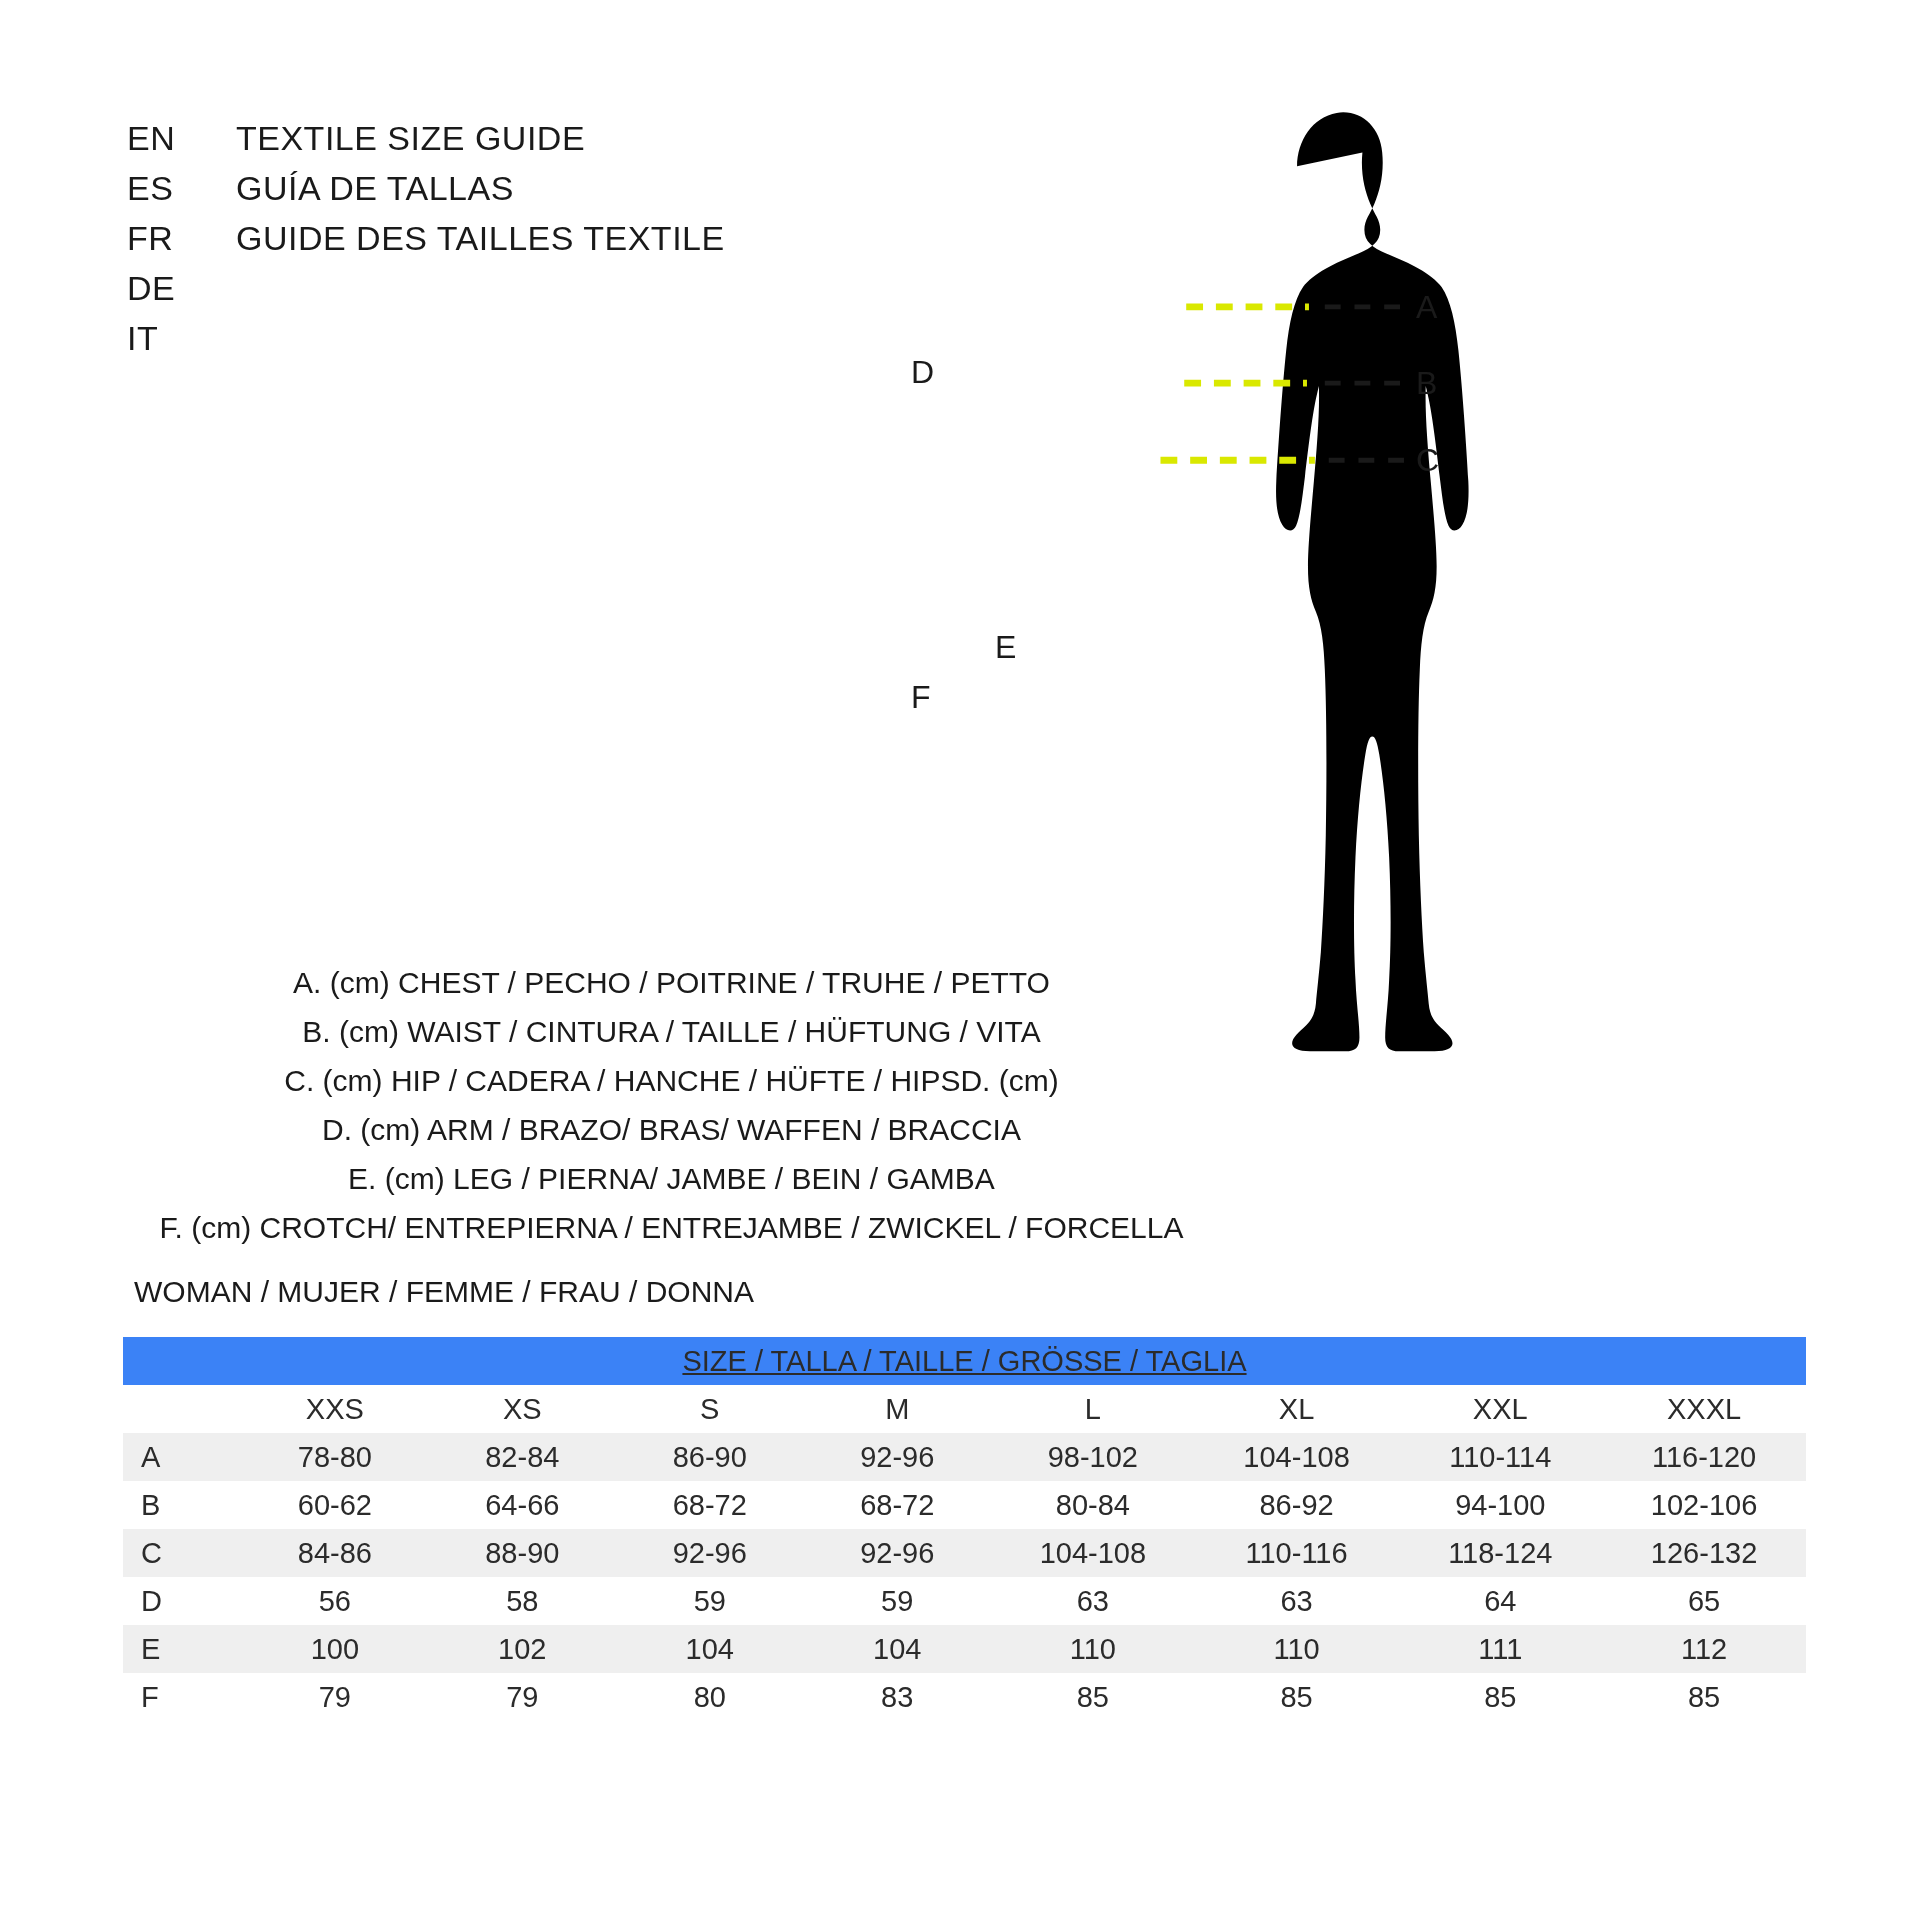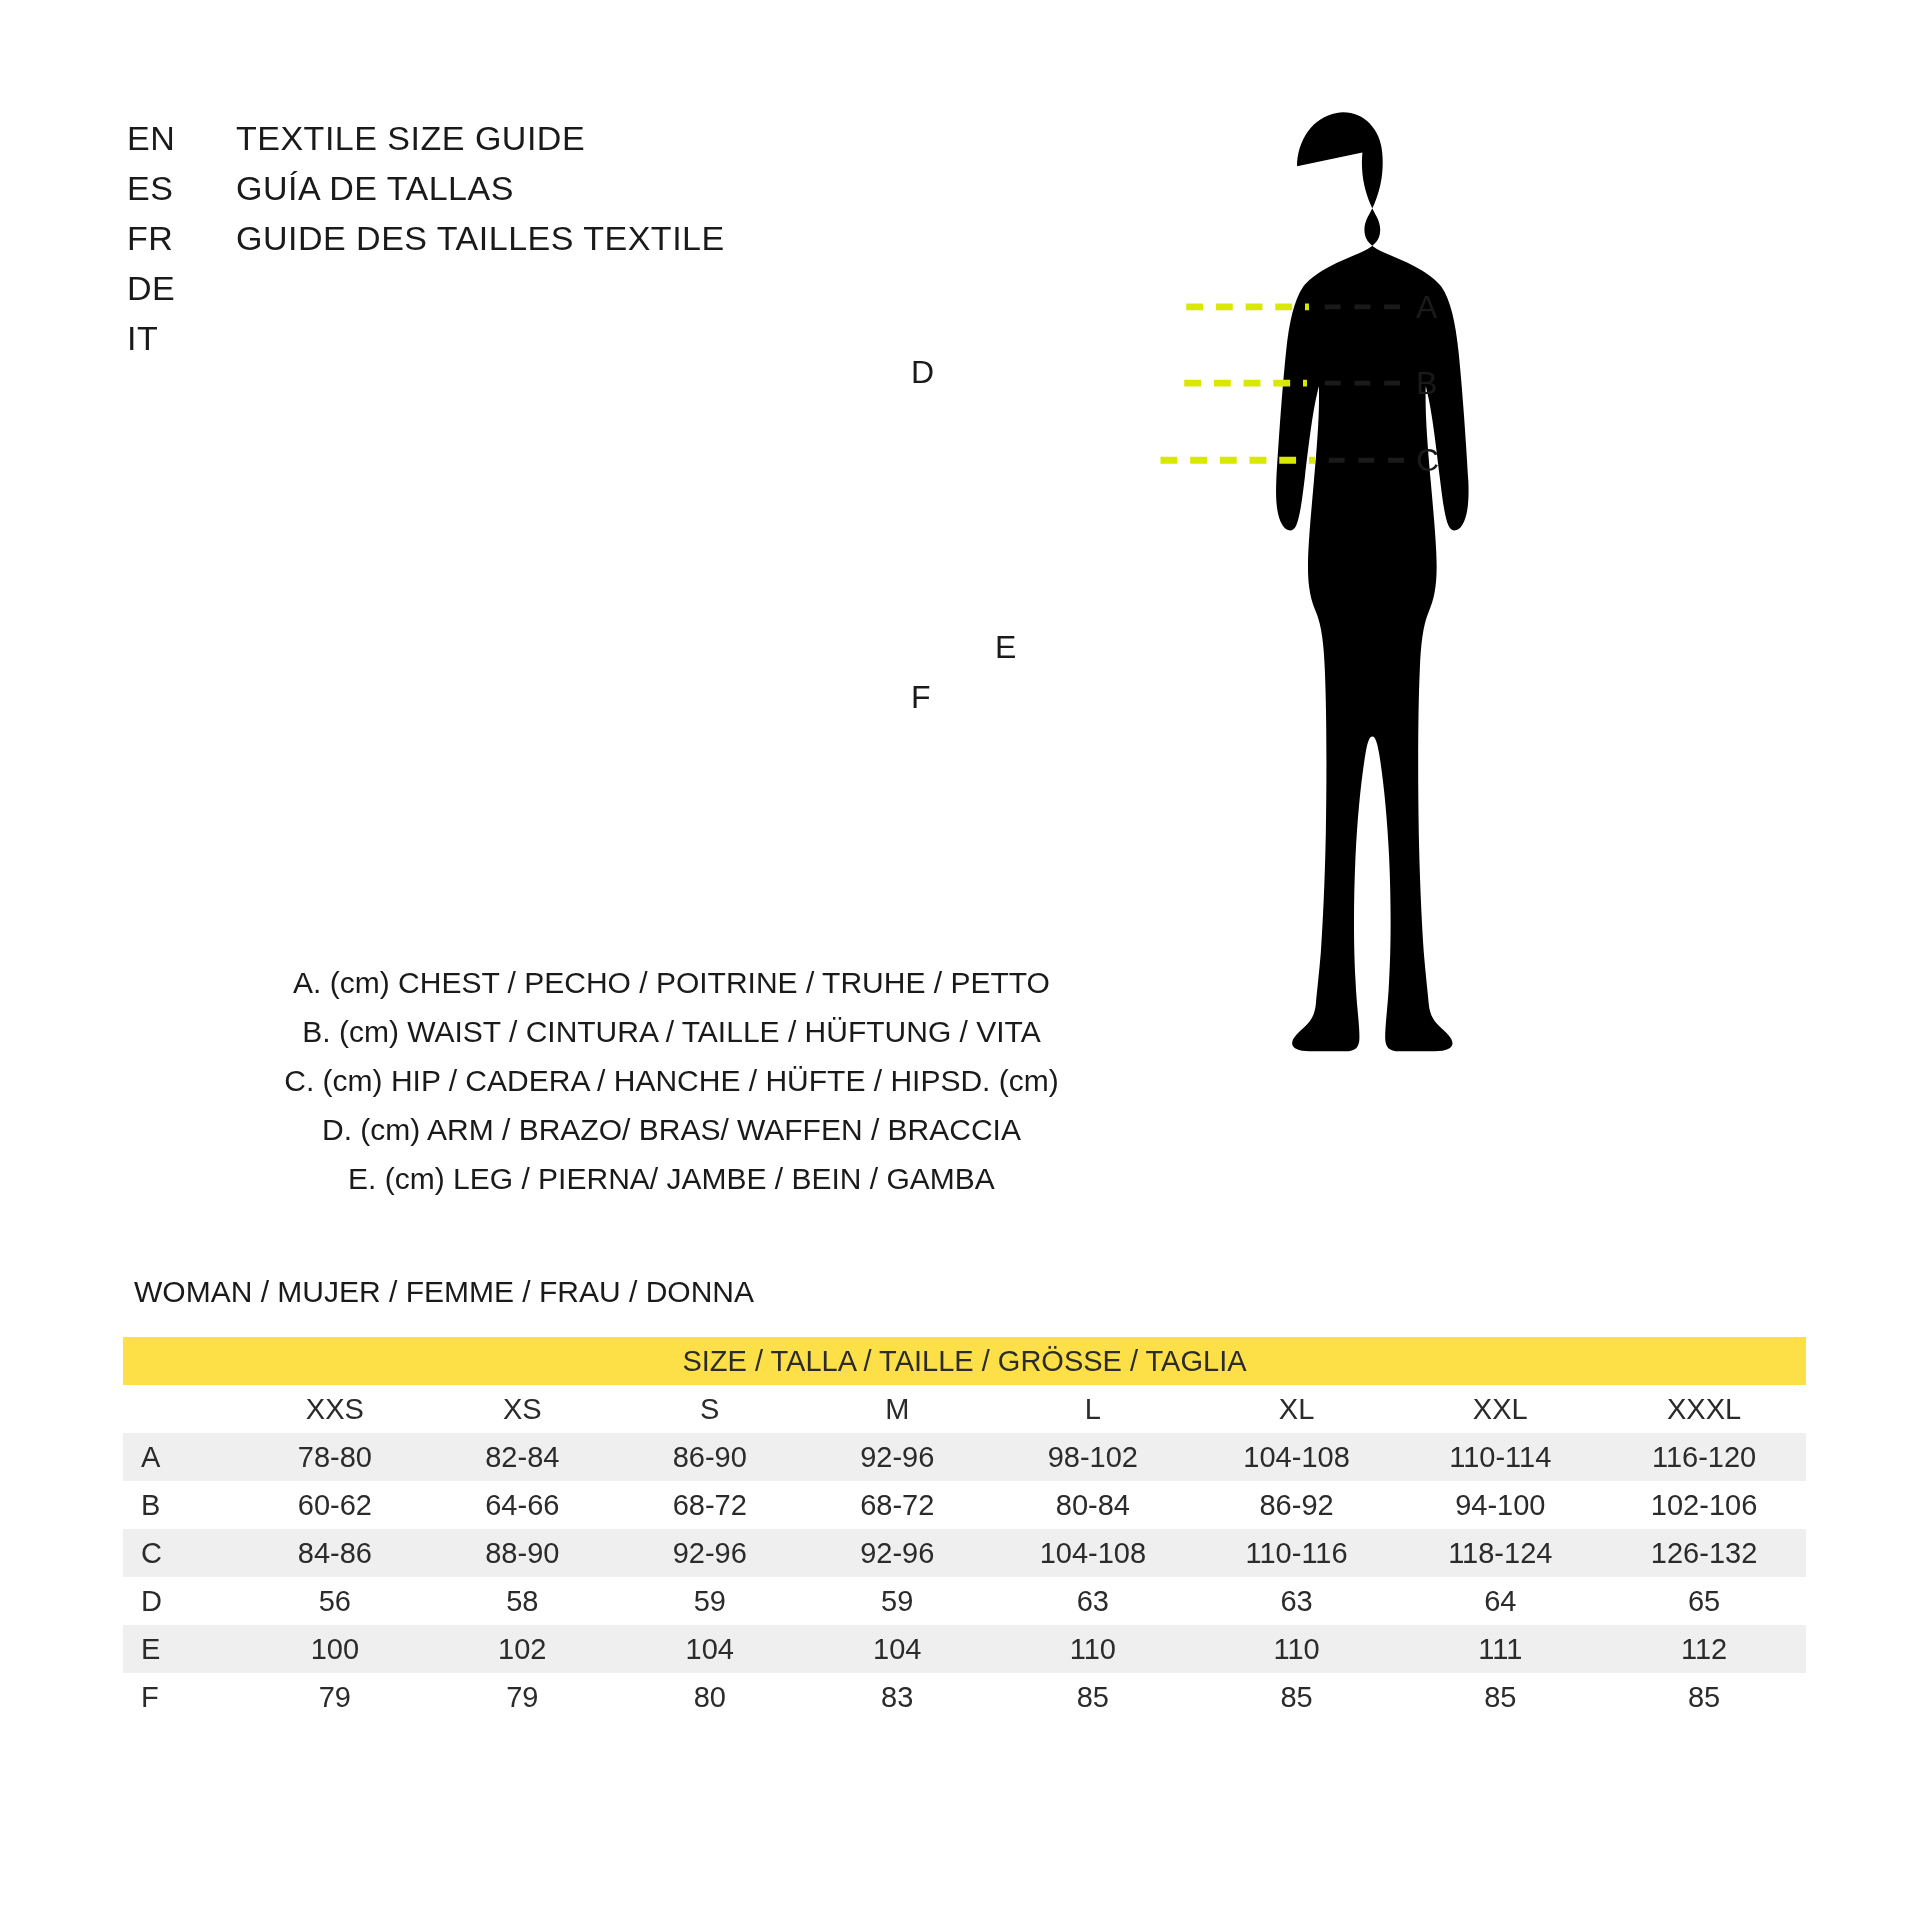--- a/index.html
+++ b/index.html
@@ -85,26 +85,27 @@
   }
   table.size-table td {
     font-size: 29px;
     color: #2b2b2b;
     height: 48px;
     padding: 0;
     text-align: center;
     vertical-align: middle;
   }
   .caption-row td {
-    background: #fde047;
+    background: #3b82f6;
     text-align: left;
     padding-left: 18px;
     height: 51px;
     font-size: 29px;
     color: #2b2b2b;
+    text-decoration: underline;
   }
   .head-row td {
     background: #ffffff;
     color: #3a3a3a;
   }
   .row-shade td {
     background: #efefef;
   }
   .row-plain td {
     background: #ffffff;
@@ -156,20 +157,21 @@
       <span class="title-lang">IT</span>
     </div>
   </div>
 
   <div class="legend">
     <div class="legend-row">A. (cm) CHEST / PECHO / POITRINE / TRUHE / PETTO</div>
     <div class="legend-row">B. (cm) WAIST / CINTURA / TAILLE / HÜFTUNG / VITA</div>
     <div class="legend-row">C. (cm) HIP / CADERA / HANCHE / HÜFTE / HIPSD. (cm)</div>
     <div class="legend-row">D. (cm) ARM / BRAZO/ BRAS/ WAFFEN / BRACCIA</div>
     <div class="legend-row">E. (cm) LEG / PIERNA/ JAMBE / BEIN / GAMBA</div>
+    <div class="legend-row">F. (cm) CROTCH/ ENTREPIERNA / ENTREJAMBE / ZWICKEL / FORCELLA</div>
   </div>
 
   <div class="group-label">WOMAN / MUJER / FEMME / FRAU / DONNA</div>
 
   <div class="table-wrap">
     <table class="size-table">
       <colgroup>
         <col style="width:109px">
         <col style="width:173px">
           <col style="width:173px">

